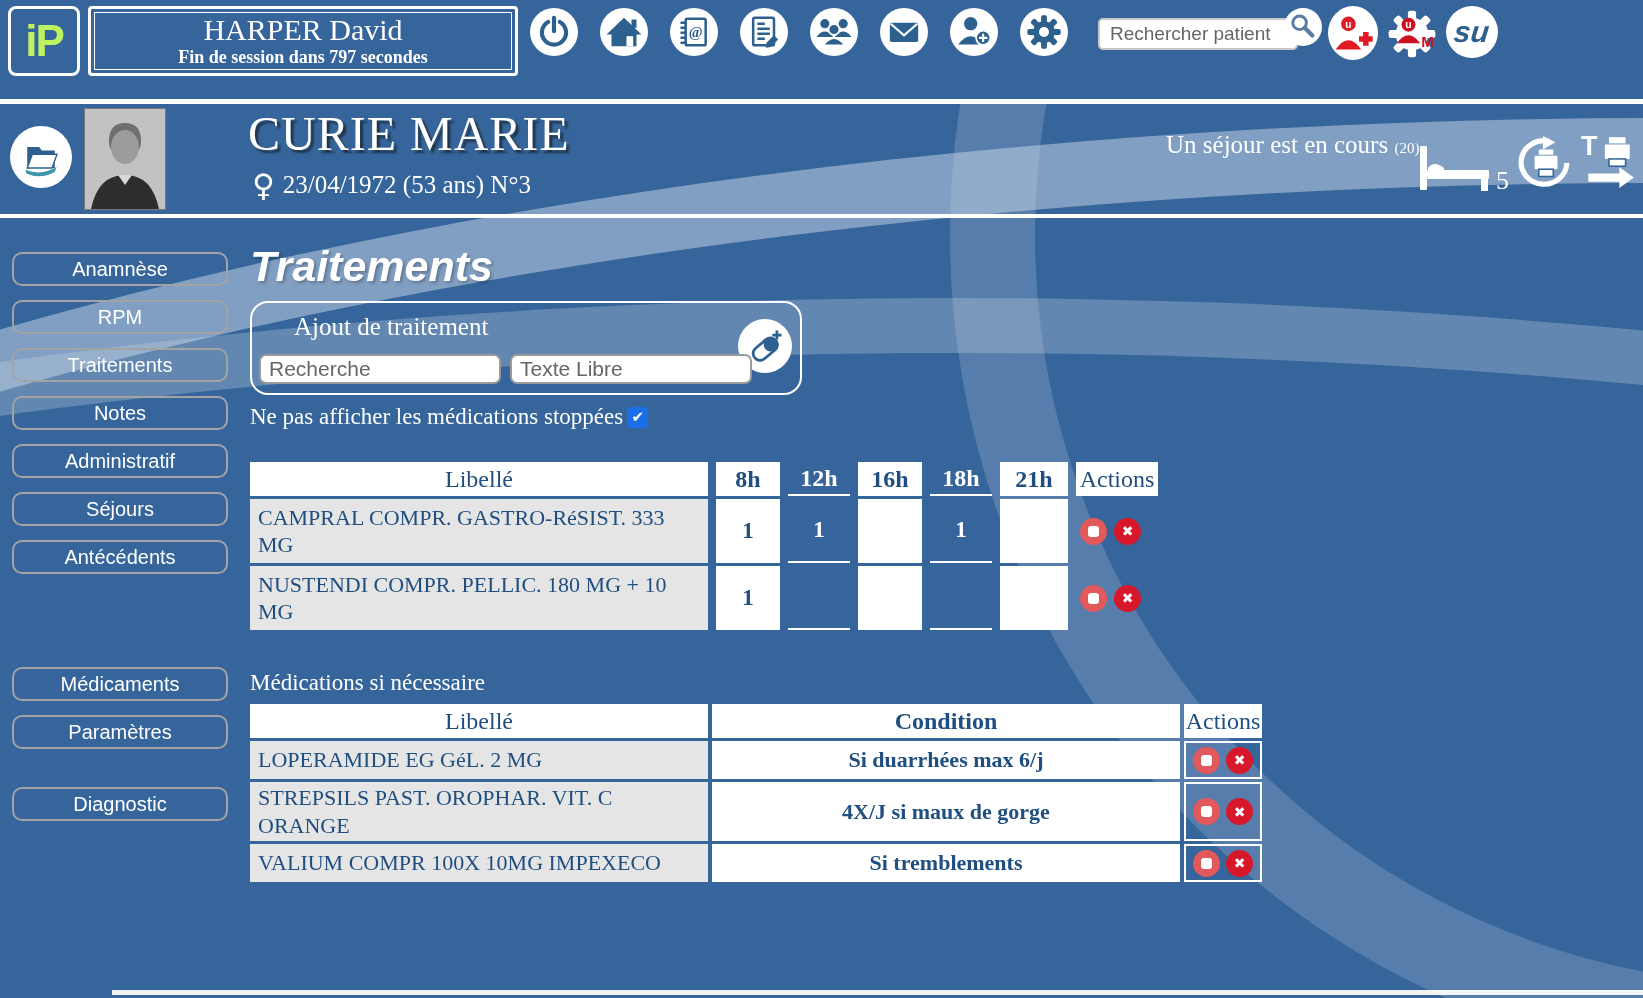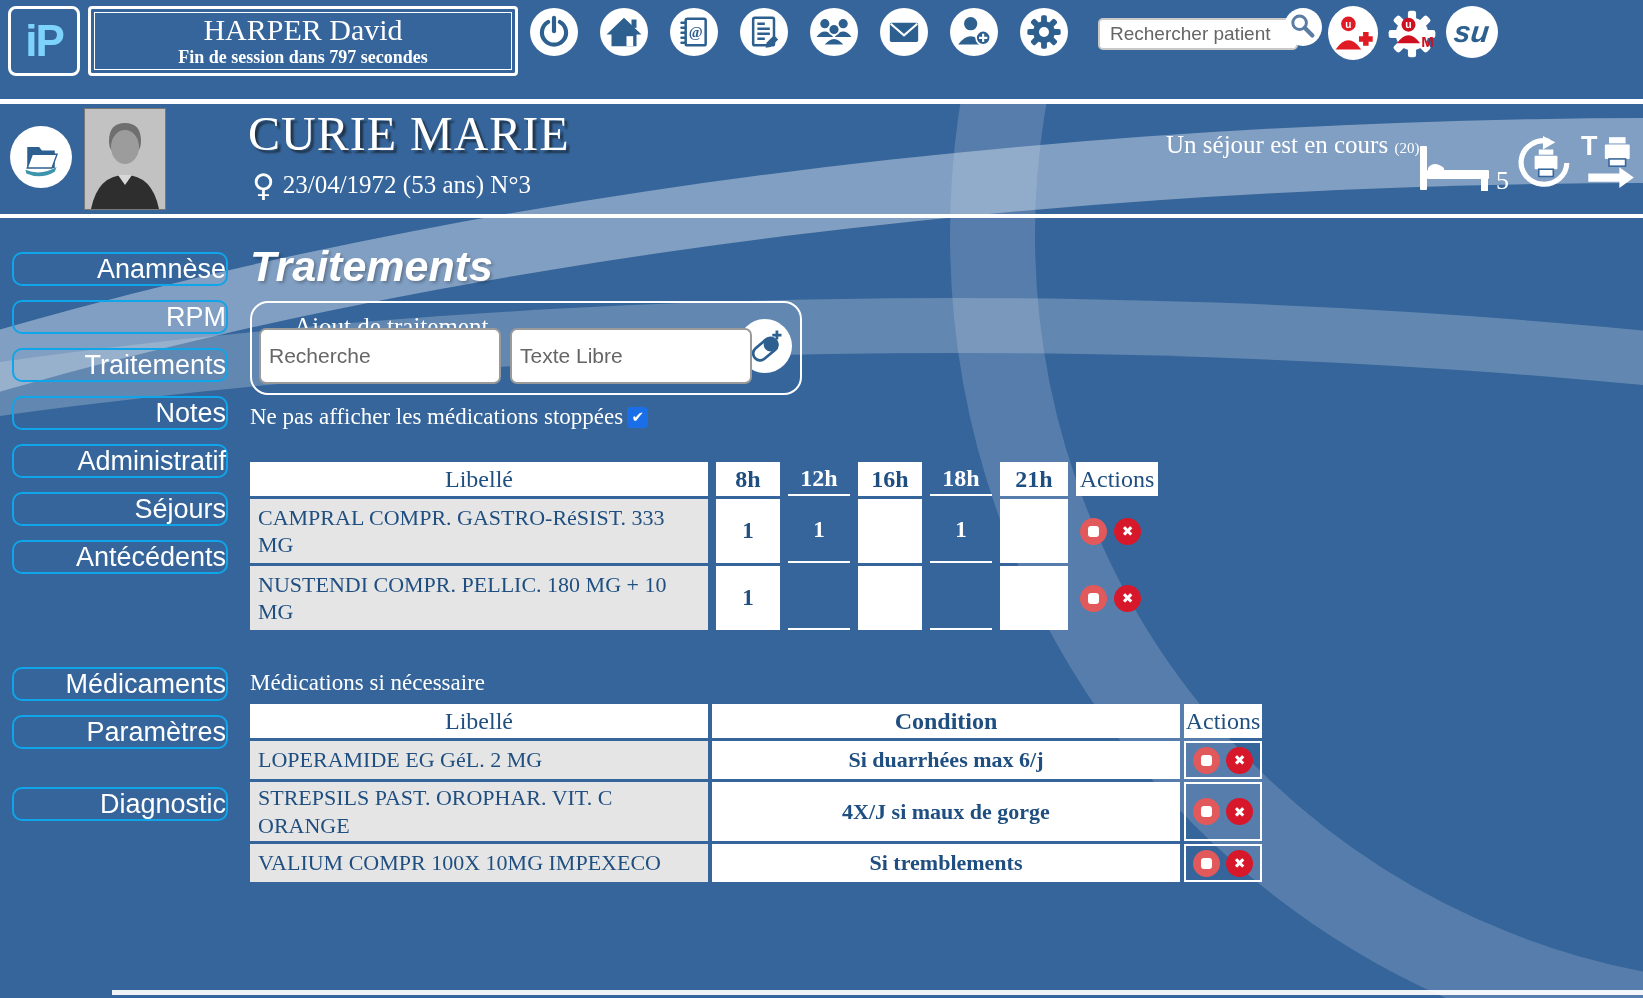--- a/index.html
+++ b/index.html
@@ -17,21 +17,21 @@
   .s3{width:1500px;height:1500px;left:950px;top:-600px;border-width:85px;border-color:rgba(203,215,230,0.22);}
   .bottom-line{position:absolute;left:112px;right:0;bottom:3px;height:5px;background:rgba(255,255,255,0.92);z-index:2;}
 
   
   .topbar{position:absolute;top:0;left:0;right:0;height:99px;background:#35659a;z-index:3;}
   .divider1{position:absolute;top:99px;left:0;right:0;height:5px;background:#fff;z-index:3;}
   .divider2{position:absolute;top:214px;left:0;right:0;height:4px;background:#fff;z-index:3;}
 
   .logo-box{position:absolute;left:8px;top:6px;width:66px;height:64px;border:3px solid #fff;border-radius:8px;
     display:flex;align-items:center;justify-content:center;}
-  .logo-text{color:#7dd3fc;font-weight:bold;font-size:44px;letter-spacing:-2px;}
+  .logo-text{color:#bef264;font-weight:bold;font-size:44px;letter-spacing:-2px;}
 
   .session-box{position:absolute;left:88px;top:6px;width:424px;height:64px;border:3px solid #fff;border-radius:4px;
     box-shadow:inset 0 0 0 3px #35659a, inset 0 0 0 4px #fff;
     display:flex;flex-direction:column;align-items:center;justify-content:center;}
   .user-name{color:#fff;font-size:30px;line-height:32px;}
   .session-timer{color:#fff;font-size:18px;font-weight:bold;line-height:22px;}
 
   .nav-icons{position:absolute;left:530px;top:8px;display:flex;gap:22px;}
   .circle-icon{width:48px;height:48px;background:#fff;border-radius:50%;display:flex;align-items:center;justify-content:center;}
   .circle-icon svg{width:40px;height:40px;}
@@ -59,35 +59,35 @@
   .venus{font-family:"DejaVu Sans",sans-serif;font-size:31px;font-weight:bold;line-height:30px;}
   .stay-info{position:absolute;left:1166px;top:26px;color:#fff;font-size:25px;line-height:29px;}
   .stay-paren{font-size:15px;}
   .bed-wrap{position:absolute;left:1418px;top:40px;display:flex;align-items:flex-end;}
   .bed-num{color:#fff;font-size:26px;font-family:"Liberation Serif",serif;margin-left:2px;}
   .print1{position:absolute;left:1518px;top:32px;}
   .print2{position:absolute;left:1580px;top:28px;}
 
   
   .sidebar{position:absolute;left:12px;top:252px;width:216px;z-index:2;}
-  .side-btn{height:30px;border:2px solid #0ea5e9;border-radius:10px;margin-bottom:14px;
-    display:flex;align-items:center;justify-content:flex-end;color:#fff;font-size:27px;cursor:default;}
+  .side-btn{height:30px;border:2px solid #a3a3a3;border-radius:10px;margin-bottom:14px;
+    display:flex;align-items:center;justify-content:center;color:#fff;font-size:20px;cursor:default;}
 
   
   .main{position:absolute;left:250px;top:238px;width:1060px;z-index:1;}
   .page-title{color:#fff;font-size:43px;font-weight:bold;font-style:italic;margin:4px 0 10px 0;
     text-shadow:2px 2px 3px rgba(0,0,0,0.25);}
 
   .add-box{position:relative;width:548px;height:90px;border:2.5px solid #fff;border-radius:18px;}
   .add-title{position:absolute;left:42px;top:10px;color:#fff;font-size:25px;}
   .pill-circle{position:absolute;right:8px;top:16px;width:54px;height:54px;background:#fff;border-radius:50%;
     display:flex;align-items:center;justify-content:center;}
   .add-inputs{position:absolute;left:7px;bottom:9px;display:flex;gap:9px;}
   .add-inputs input{width:222px;height:24px;border:2px solid #9a9a9a;border-radius:7px;font-size:21px;color:#555;
-    padding:14px 8px;outline:none;font-family:"Liberation Sans","DejaVu Sans",sans-serif;}
+    padding:1px 8px;outline:none;font-family:"Liberation Sans","DejaVu Sans",sans-serif;}
   .add-inputs input::placeholder{color:#666;}
 
   .hide-stopped{margin-top:9px;display:flex;align-items:center;gap:4px;color:#fff;font-size:23px;
     font-family:"Liberation Serif","DejaVu Serif",serif;}
   .checkbox{width:21px;height:21px;background:#1a6fe8;border-radius:4px;display:flex;align-items:center;justify-content:center;}
   .checkbox span{color:#fff;font-size:15px;font-weight:bold;font-family:"DejaVu Sans",sans-serif;}
 
   
   .sched{margin-top:32px;display:grid;grid-template-columns:458px 64px 62px 64px 62px 68px 82px;
     column-gap:8px;row-gap:3px;width:fit-content;}

